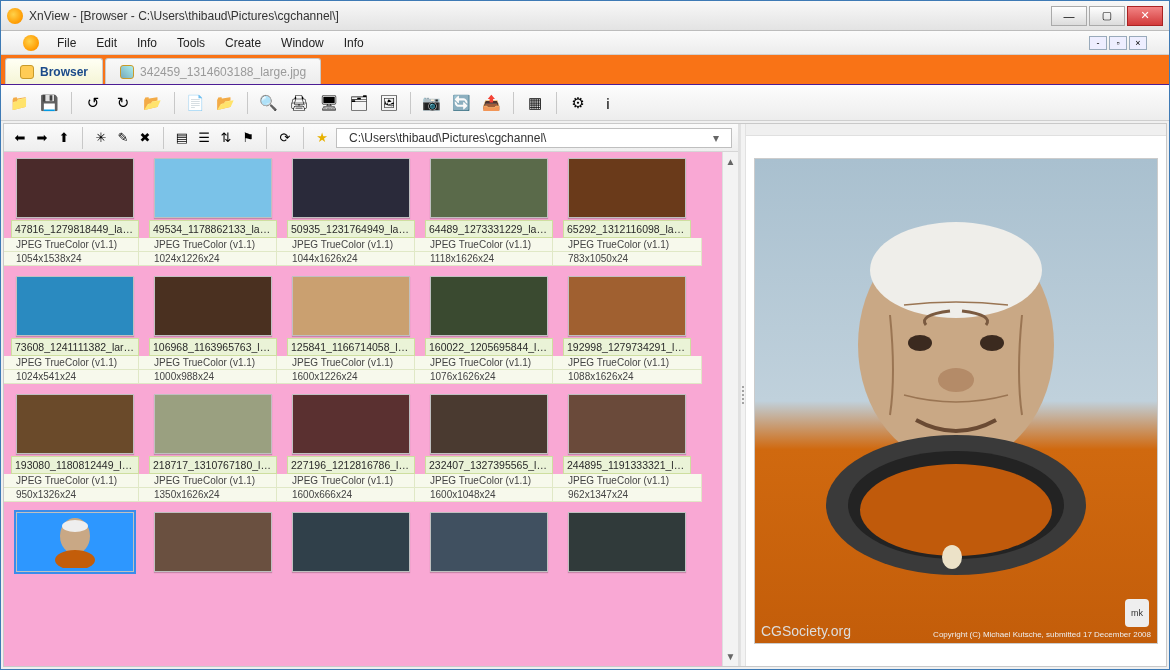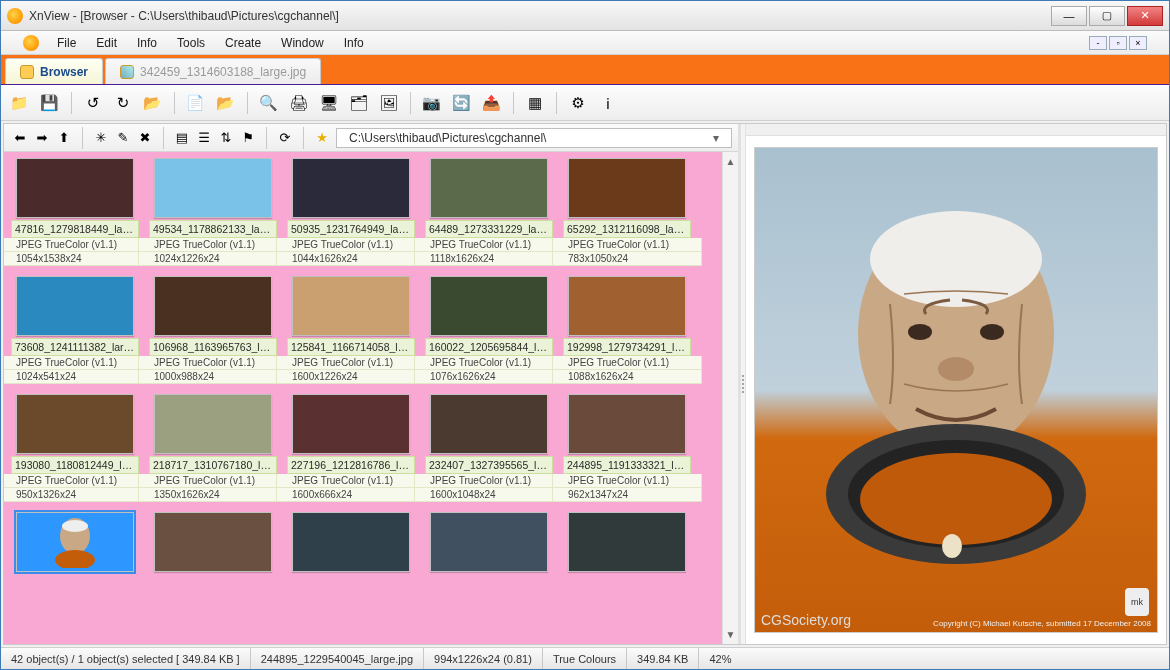--- a/index.html
+++ b/index.html
@@ -323,22 +323,14 @@
           </svg>
           <div style="position:absolute;bottom:4px;left:6px;font-size:14px;color:#ddd;">CGSociety.org</div>
           <div class="plogo">mk</div>
           <div class="pcopy">Copyright (C) Michael Kutsche, submitted 17 December 2008</div>
         </div>
       </div>
     </div>
 
   </div>
 
-  <div class="statusbar">
-    <div class="statuscell">42 object(s) / 1 object(s) selected  [ 349.84 KB ]</div>
-    <div class="statuscell">244895_1229540045_large.jpg</div>
-    <div class="statuscell">994x1226x24 (0.81)</div>
-    <div class="statuscell">True Colours</div>
-    <div class="statuscell">349.84 KB</div>
-    <div class="statuscell" style="border-right:none;">42%</div>
-  </div>
 
 </div>
 
 </body></html>

